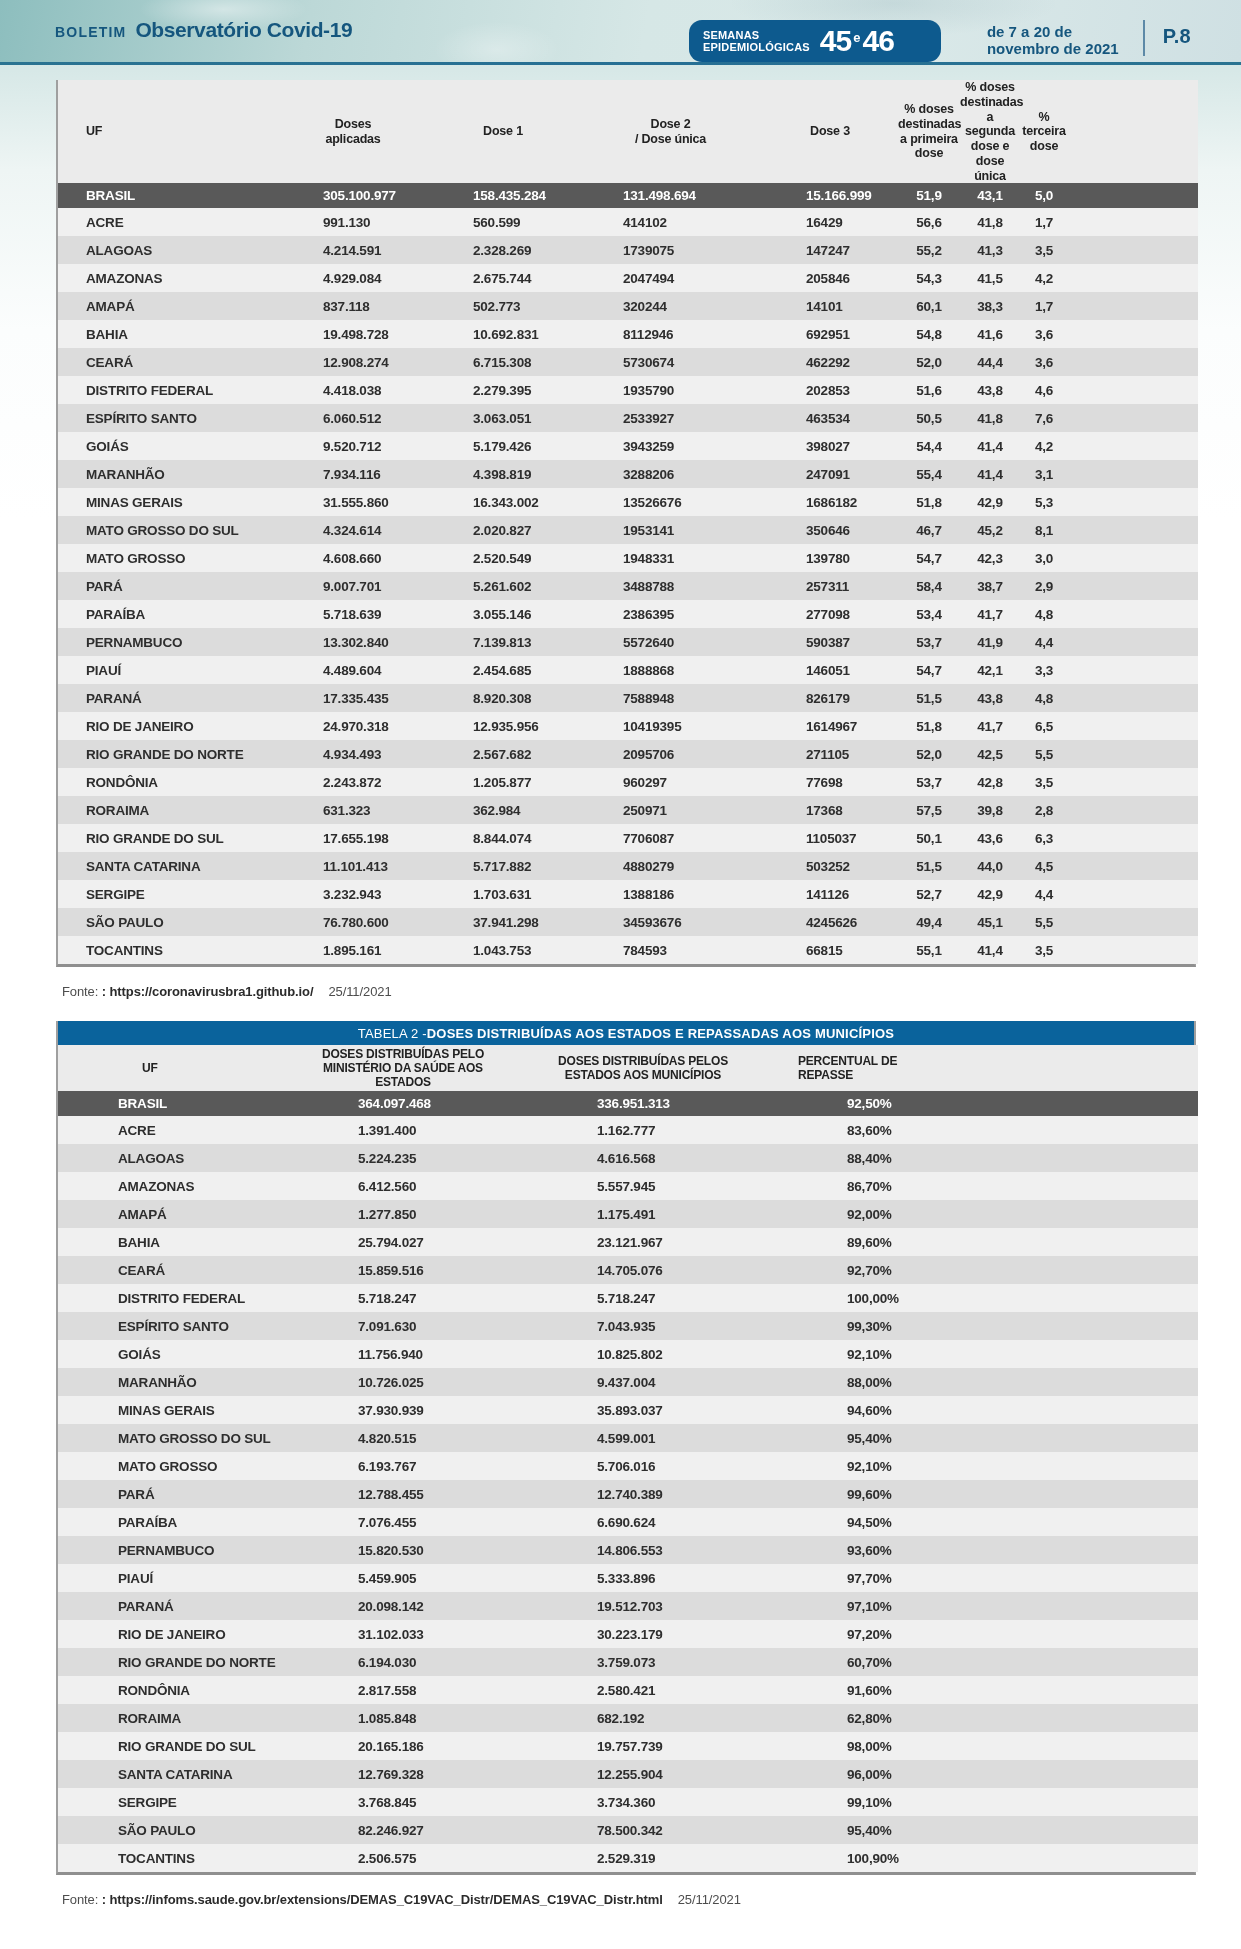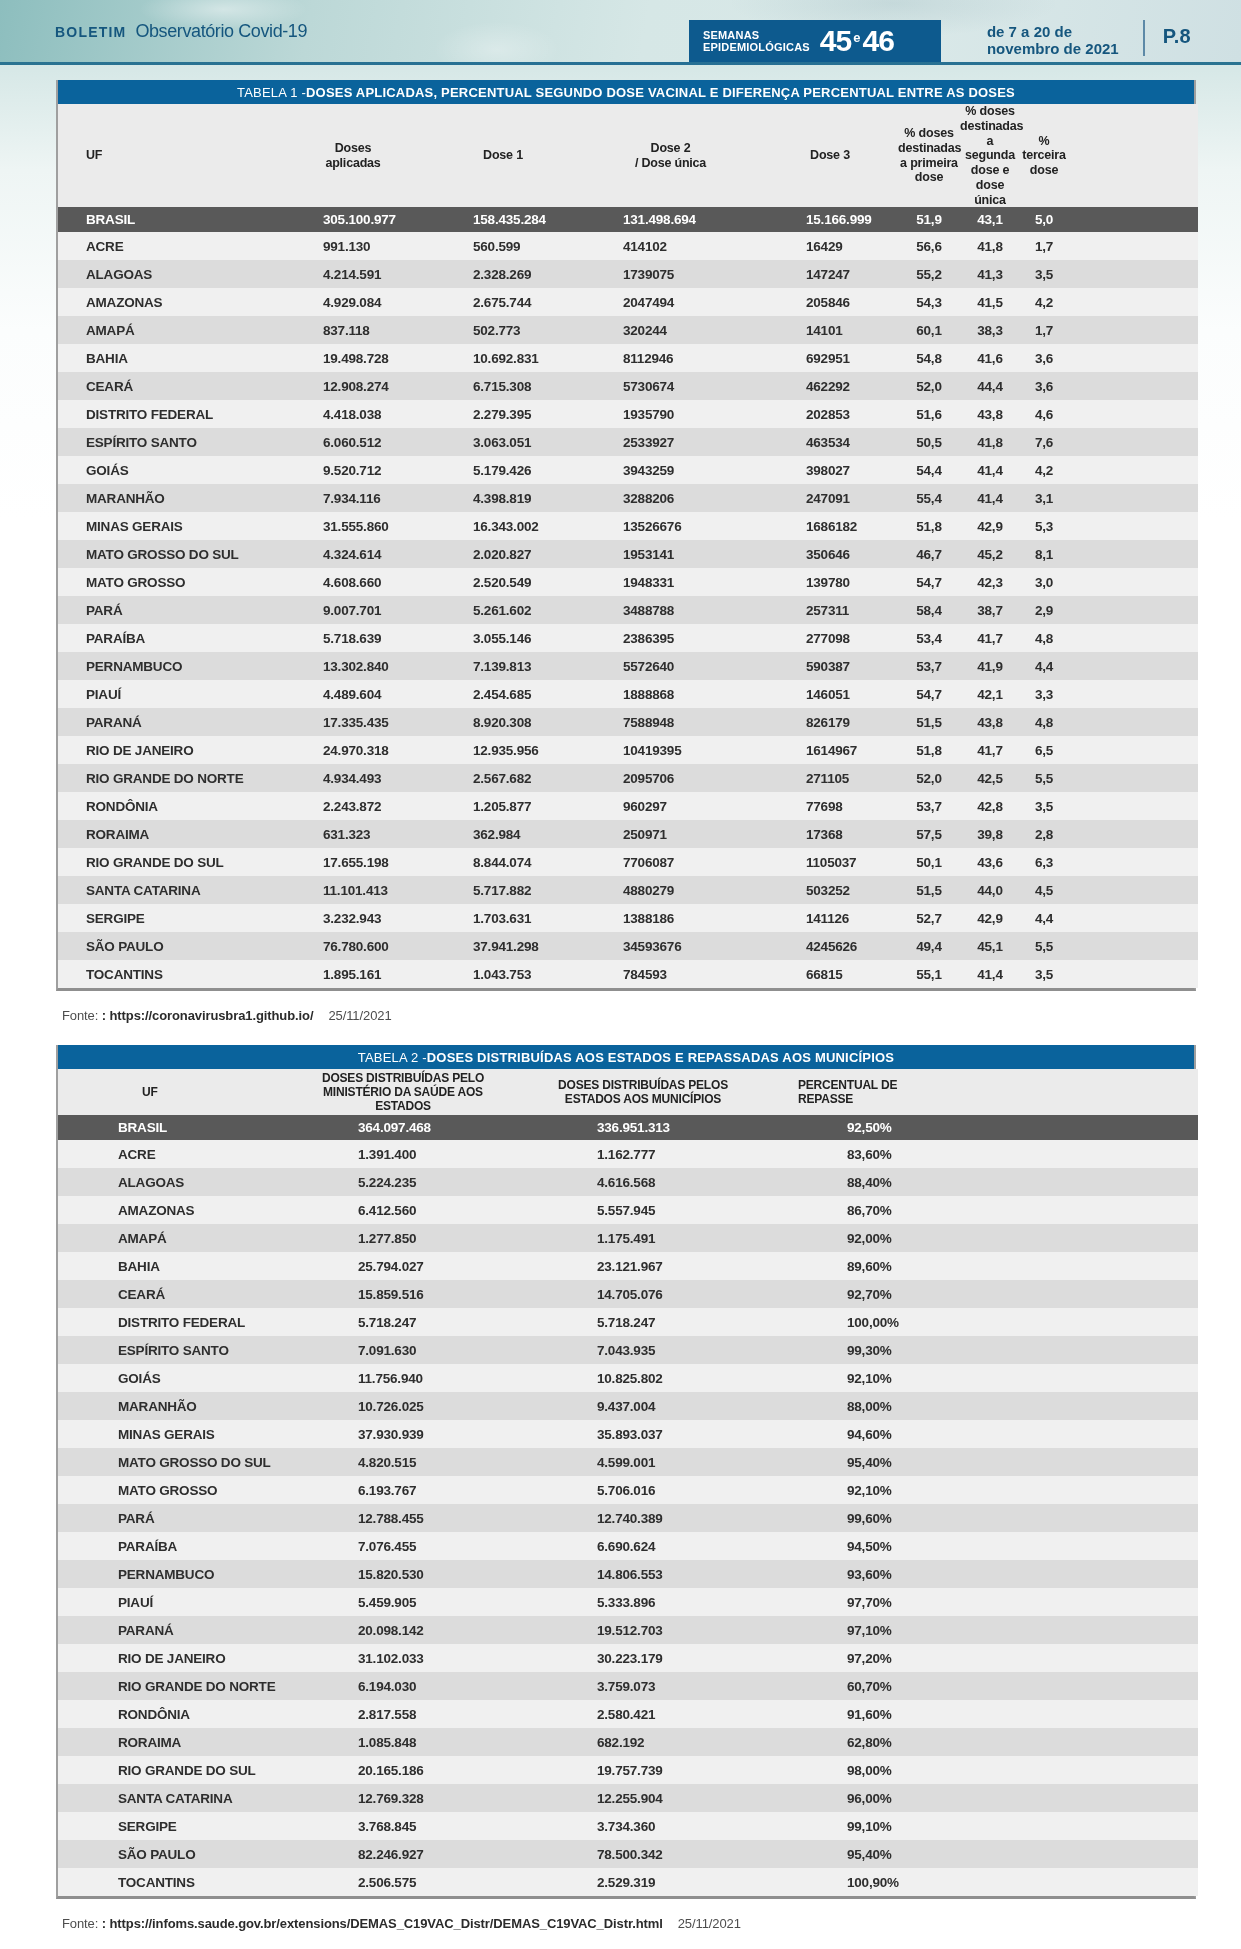--- a/index.html
+++ b/index.html
@@ -32,31 +32,32 @@
     padding:0 50px 0 55px;
     background:
       radial-gradient(ellipse 120px 30px at 18% 15%, rgba(255,255,255,.45), transparent 70%),
       radial-gradient(ellipse 220px 45px at 72% 5%, rgba(110,150,160,.18), transparent 75%),
       radial-gradient(ellipse 90px 40px at 40% 80%, rgba(255,255,255,.30), transparent 70%),
       linear-gradient(100deg,#8dbebe 0%,#bcd8d7 25%,#d6e7e6 52%,#d9e8e8 75%,#cfe0e3 100%);
   }
   .band-rule{height:3px;background:linear-gradient(90deg,#2a7391,#266f94 55%,#2a7391);}
   .brand{display:flex;align-items:baseline;gap:9px;padding-bottom:20px;}
   .kicker{font-size:14px;font-weight:700;letter-spacing:1.2px;color:var(--ink);}
-  .brand-title{font-size:18px;font-weight:400;letter-spacing:-0.4px;color:var(--ink);}
+  .brand-title{font-size:21px;font-weight:700;letter-spacing:-0.4px;color:var(--ink);}
   .head-right{display:flex;align-items:center;gap:14px;padding-bottom:0;}
   .badge{
     background:var(--accent);
     color:#fff;
     height:42px;
     min-width:252px;
     display:flex;
     align-items:center;
     gap:10px;
     padding:0 12px 0 14px;
+    border-radius:13px;
   }
   .badge-label{
     font-size:11px;font-weight:700;line-height:1.1;letter-spacing:0.2px;
     white-space:pre-line;
   }
   .badge-weeks{display:flex;align-items:center;line-height:1;}
   .badge .wk{font-size:30px;font-weight:700;letter-spacing:-1px;}
   .badge .conn{font-size:13px;font-weight:700;margin:0 2px;align-self:flex-start;padding-top:5px;}
   .date-range{
     font-size:15px;font-weight:700;color:var(--ink);
@@ -159,24 +160,20 @@
     <div class="vsep"></div>
     <div class="page-num">P.8</div>
   </div>
 </header>
 <div class="band-rule"></div>
 
 <main class="content">
 
   <section>
     <div class="tblwrap">
-      <div class="table-title">
-        <span class="tt-prefix">TABELA 1 - </span>
-        <span class="tt-main">DOSES APLICADAS, PERCENTUAL SEGUNDO DOSE VACINAL E DIFERENÇA PERCENTUAL ENTRE AS DOSES</span>
-      </div>
       <table class="t1">
         <colgroup>
           <col style="width:255px">
             <col style="width:150px">
             <col style="width:150px">
           <col style="width:185px">
             <col style="width:100px">
             <col style="width:62px">
           <col style="width:60px">
             <col style="width:48px">

